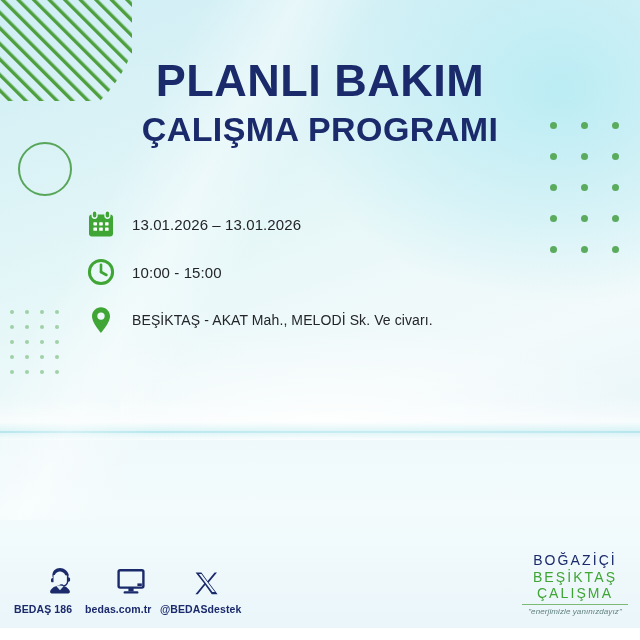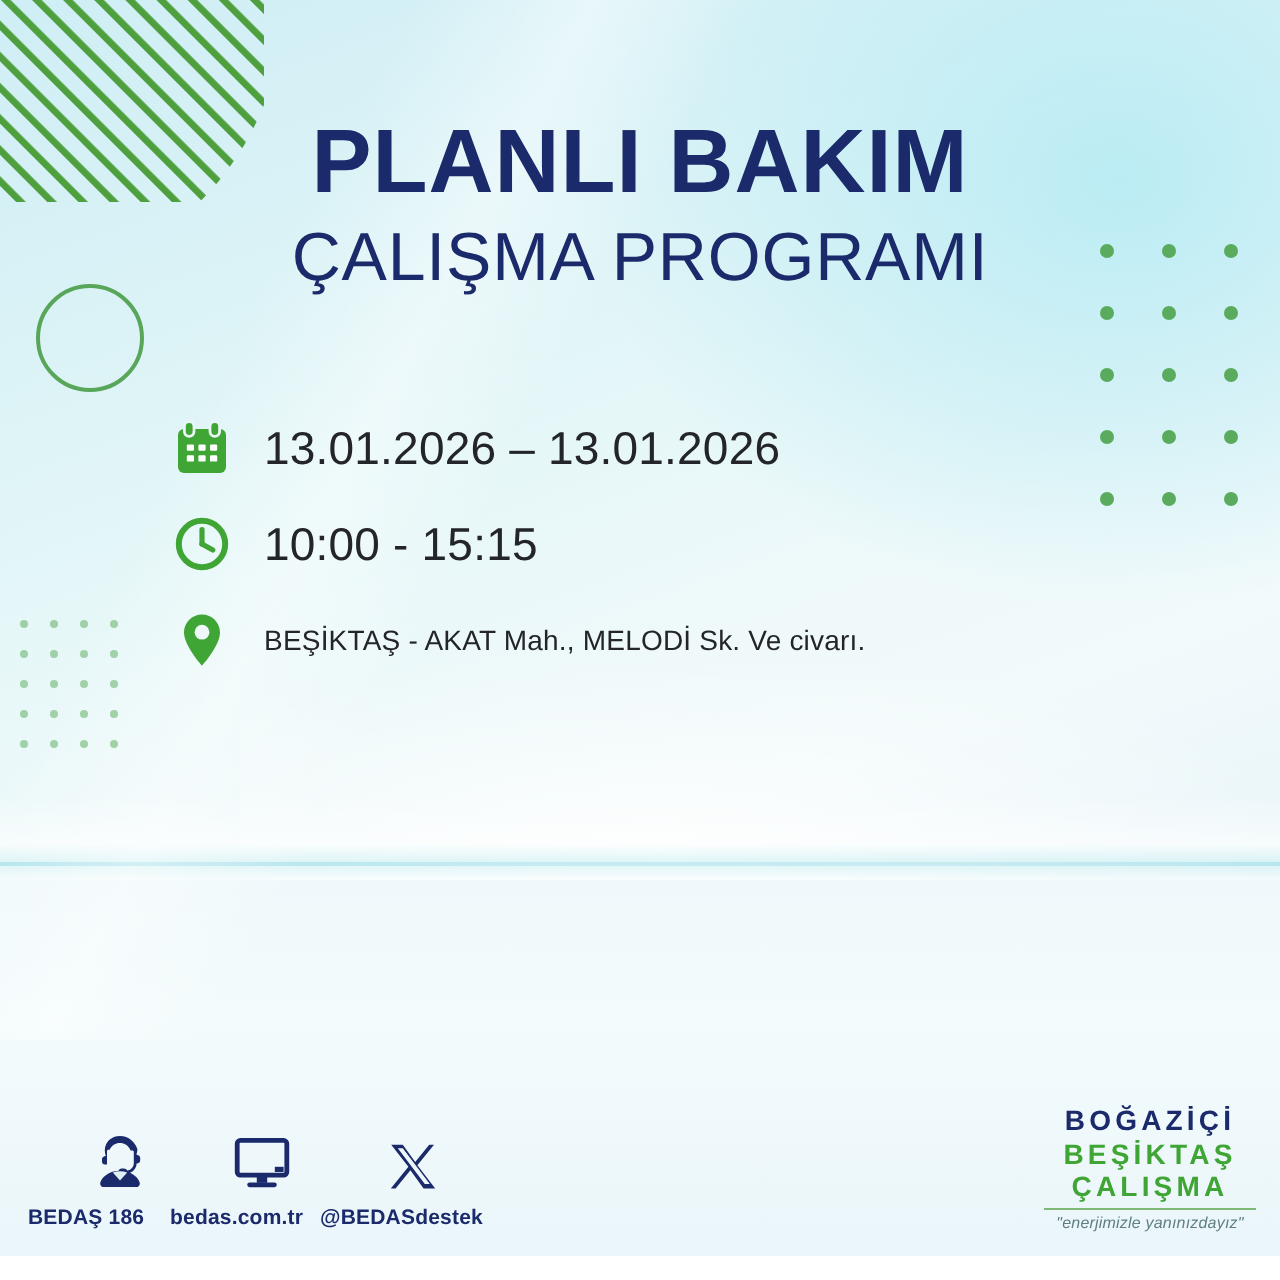--- a/index.html
+++ b/index.html
@@ -77,50 +77,50 @@
   .titlewrap{
     position:absolute;left:0;top:58px;width:640px;
     text-align:center;
   }
   .t1{
     font-size:45px;font-weight:bold;color:#1b2a6b;
     letter-spacing:.5px;line-height:1.02;margin:0;
     font-family:"Liberation Sans", sans-serif;
   }
   .t2{
-    font-size:34px;font-weight:normal;color:#1b2a6b;
+    font-size:34px;font-weight:bold;color:#1b2a6b;
     letter-spacing:.4px;line-height:1.15;margin:6px 0 0 0;
     font-family:"Liberation Sans", sans-serif;
   }
 
   
   .rows{position:absolute;left:84px;top:200px;width:540px;}
   .row{display:flex;align-items:center;height:48px;}
   .row .ico{width:34px;height:34px;flex:0 0 34px;display:flex;align-items:center;justify-content:center;margin-right:14px;}
   .row .txt{
-    font-size:23px;color:#23252a;letter-spacing:.1px;
+    font-size:15px;color:#23252a;letter-spacing:.1px;
     font-family:"Liberation Sans", sans-serif;white-space:nowrap;
   }
   .row.loc .txt{font-size:14px;}
 
   
   .footer{position:absolute;left:0;top:560px;width:640px;height:80px;}
   .fitem{position:absolute;text-align:left;width:92px;}
   .fitem .fico{height:38px;display:flex;align-items:flex-end;justify-content:center;}
   .fitem .flab{
     margin-top:5px;font-size:10.5px;color:#1b2a6b;font-weight:bold;
     letter-spacing:.1px;font-family:"Liberation Sans", sans-serif;
   }
   .f1{left:14px;}
   .f2{left:85px;}
   .f3{left:160px;}
 
   .logo{position:absolute;left:516px;top:552px;width:118px;text-align:center;}
   .logo .l1,.logo .l2,.logo .l3{
-    font-weight:bold;font-size:14px;letter-spacing:2.1px;line-height:1.18;
+    font-weight:normal;font-size:14px;letter-spacing:2.1px;line-height:1.18;
     font-family:"Liberation Sans", sans-serif;
   }
   .logo .l1{color:#1b2a6b;}
   .logo .l2{color:#3fa535;}
   .logo .l3{color:#3fa535;}
   .logo .rule{height:1px;background:#7dbb74;margin:2px 6px 2px 6px;}
   .logo .tag{
     font-size:8px;color:#5f7f7e;font-style:italic;letter-spacing:.1px;
     font-family:"Liberation Sans", sans-serif;
   }
@@ -223,21 +223,21 @@
     </div>
 
     <div class="row">
       <span class="ico">
         <svg width="30" height="30" viewBox="0 0 30 30">
           <circle cx="15" cy="15" r="11.6" fill="none" stroke="#3fa535" stroke-width="3"></circle>
           <line x1="15" y1="15" x2="15" y2="7.8" stroke="#3fa535" stroke-width="2.6" stroke-linecap="round"></line>
           <line x1="15" y1="15" x2="20.4" y2="18" stroke="#3fa535" stroke-width="2.6" stroke-linecap="round"></line>
         </svg>
       </span>
-      <span class="txt">10:00 - 15:15</span>
+      <span class="txt">10:00 - 15:00</span>
     </div>
 
 
     <div class="row loc">
       <span class="ico">
         <svg width="30" height="30" viewBox="0 0 30 30">
           <path d="M15 2.2c-5 0-9 4-9 9 0 6.6 9 16.6 9 16.6s9-10 9-16.6c0-5-4-9-9-9z" fill="#3fa535"></path>
           <circle cx="15" cy="11.1" r="3.7" fill="#eef8f9"></circle>
         </svg>
       </span>

